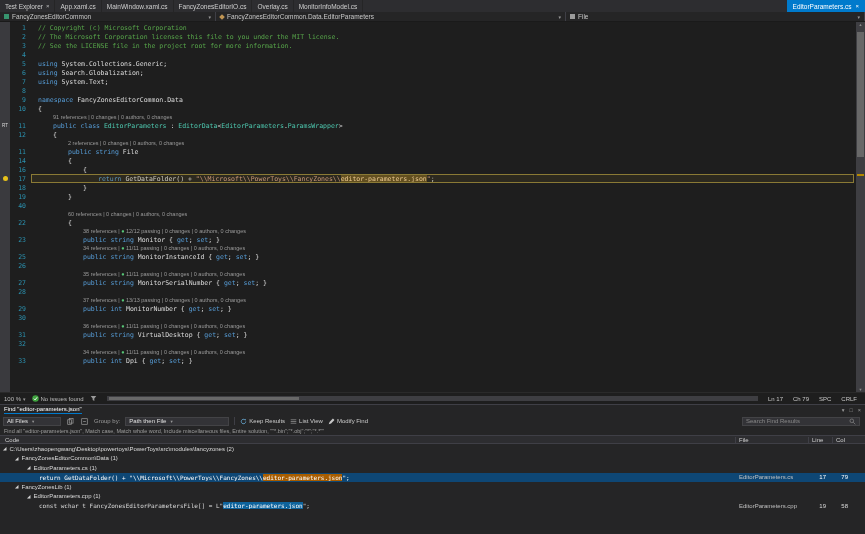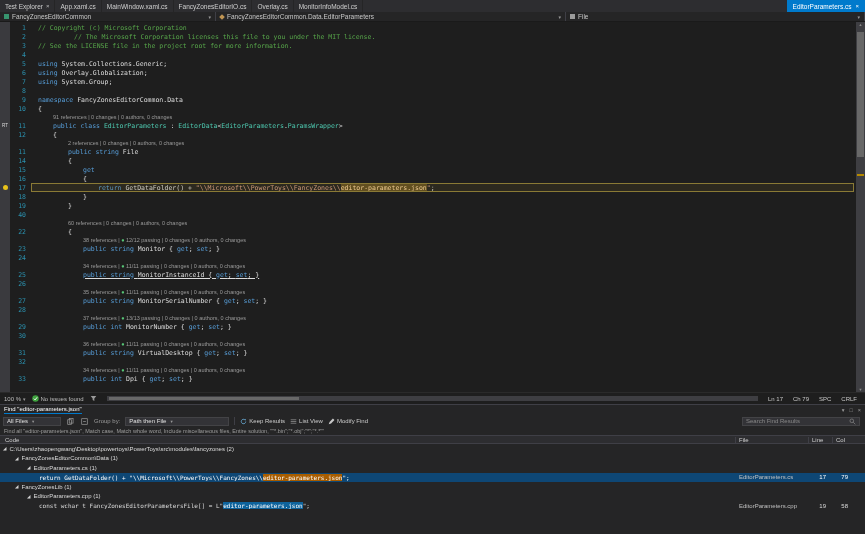--- a/index.html
+++ b/index.html
@@ -144,46 +144,46 @@
     <div class="glyphstrip"></div>
     <div id="lines">
         <div class="row">
           <span class="gut"></span>
           <span class="num">1</span>
           <span class="code" style="padding-left: 8px;"><span class="tk-c">// Copyright (c) Microsoft Corporation</span></span>
         </div>
         <div class="row">
           <span class="gut"></span>
           <span class="num">2</span>
-          <span class="code" style="padding-left: 8px; margin-left: 36px;"><span class="tk-c">// The Microsoft Corporation licenses this file to you under the MIT license.</span></span>
+          <span class="code" style="padding-left: 8px;"><span class="tk-c">// The Microsoft Corporation licenses this file to you under the MIT license.</span></span>
         </div>
         <div class="row">
           <span class="gut"></span>
           <span class="num">3</span>
           <span class="code" style="padding-left: 8px;"><span class="tk-c">// See the LICENSE file in the project root for more information.</span></span>
         </div>
         <div class="row">
           <span class="gut"></span>
           <span class="num">4</span>
           <span class="code" style="padding-left: 8px;"></span>
         </div>
         <div class="row">
           <span class="gut"></span>
           <span class="num">5</span>
           <span class="code" style="padding-left: 8px;"><span class="tk-k">using</span><span class="tk-p"> System.Collections.Generic;</span></span>
         </div>
         <div class="row">
           <span class="gut"></span>
           <span class="num">6</span>
-          <span class="code" style="padding-left: 8px;"><span class="tk-k">using</span><span class="tk-p"> Overlay.Globalization;</span></span>
+          <span class="code" style="padding-left: 8px;"><span class="tk-k">using</span><span class="tk-p"> Search.Globalization;</span></span>
         </div>
         <div class="row">
           <span class="gut"></span>
           <span class="num">7</span>
-          <span class="code" style="padding-left: 8px;"><span class="tk-k">using</span><span class="tk-p"> System.Group;</span></span>
+          <span class="code" style="padding-left: 8px;"><span class="tk-k">using</span><span class="tk-p"> System.Text;</span></span>
         </div>
         <div class="row">
           <span class="gut"></span>
           <span class="num">8</span>
           <span class="code" style="padding-left: 8px;"></span>
         </div>
         <div class="row">
           <span class="gut"></span>
           <span class="num">9</span>
           <span class="code" style="padding-left: 8px;"><span class="tk-k">namespace</span><span class="tk-p"> FancyZonesEditorCommon.Data</span></span>
@@ -215,25 +215,20 @@
         </div>
         <div class="row">
           <span class="gut"></span>
           <span class="num">11</span>
           <span class="code" style="padding-left: 38px;"><span class="tk-k">public string </span><span class="tk-p">File</span></span>
         </div>
         <div class="row">
           <span class="gut"></span>
           <span class="num">14</span>
           <span class="code" style="padding-left: 38px;"><span class="tk-p">{</span></span>
-        </div>
-        <div class="row">
-          <span class="gut"></span>
-          <span class="num">15</span>
-          <span class="code" style="padding-left: 53px;"><span class="tk-k">get</span></span>
         </div>
         <div class="row">
           <span class="gut"></span>
           <span class="num">16</span>
           <span class="code" style="padding-left: 53px;"><span class="tk-p">{</span></span>
         </div>
         <div class="row current">
           <span class="gut">
             <span class="bulb"></span>
           </span>
@@ -268,34 +263,29 @@
         <div class="row lens">
           <span class="gut"></span>
           <span class="num"></span>
           <span class="code" style="padding-left: 53px;"><span class="tk-l">38 references | </span><span class="tk-ld">●</span><span class="tk-l"> 12/12 passing | 0 changes | 0 authors, 0 changes</span></span>
         </div>
         <div class="row">
           <span class="gut"></span>
           <span class="num">23</span>
           <span class="code" style="padding-left: 53px;"><span class="tk-k">public string </span><span class="tk-p">Monitor { </span><span class="tk-k">get</span><span class="tk-p">; </span><span class="tk-k">set</span><span class="tk-p">; }</span></span>
         </div>
-        <div class="row">
-          <span class="gut"></span>
-          <span class="num">24</span>
-          <span class="code" style="padding-left: 8px;"></span>
-        </div>
         <div class="row lens">
           <span class="gut"></span>
           <span class="num"></span>
           <span class="code" style="padding-left: 53px;"><span class="tk-l">34 references | </span><span class="tk-ld">●</span><span class="tk-l"> 11/11 passing | 0 changes | 0 authors, 0 changes</span></span>
         </div>
         <div class="row">
           <span class="gut"></span>
           <span class="num">25</span>
-          <span class="code" style="padding-left: 53px; text-decoration: underline;"><span class="tk-k">public string </span><span class="tk-p">MonitorInstanceId { </span><span class="tk-k">get</span><span class="tk-p">; </span><span class="tk-k">set</span><span class="tk-p">; }</span></span>
+          <span class="code" style="padding-left: 53px;"><span class="tk-k">public string </span><span class="tk-p">MonitorInstanceId { </span><span class="tk-k">get</span><span class="tk-p">; </span><span class="tk-k">set</span><span class="tk-p">; }</span></span>
         </div>
         <div class="row">
           <span class="gut"></span>
           <span class="num">26</span>
           <span class="code" style="padding-left: 8px;"></span>
         </div>
         <div class="row lens">
           <span class="gut"></span>
           <span class="num"></span>
           <span class="code" style="padding-left: 53px;"><span class="tk-l">35 references | </span><span class="tk-ld">●</span><span class="tk-l"> 11/11 passing | 0 changes | 0 authors, 0 changes</span></span>

